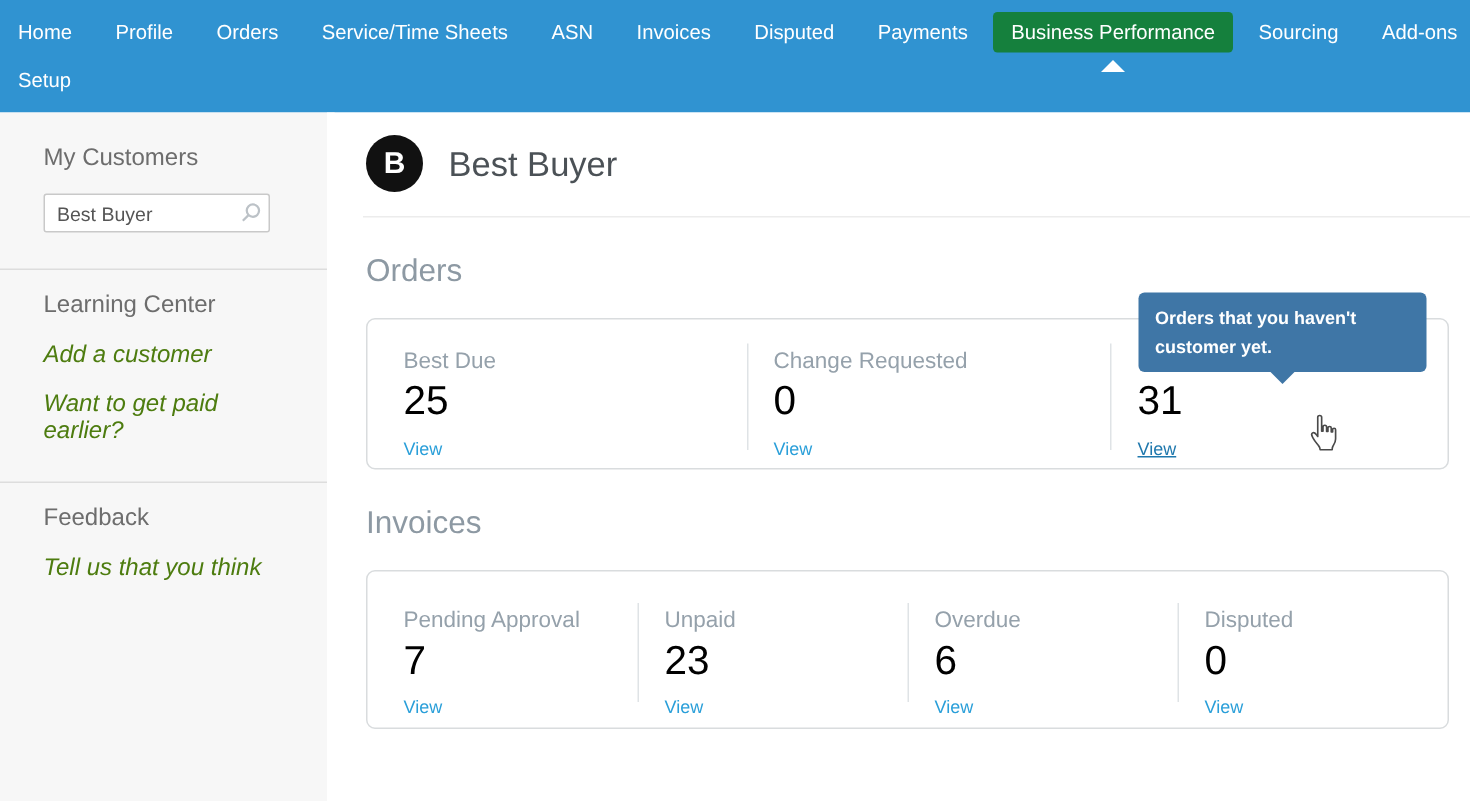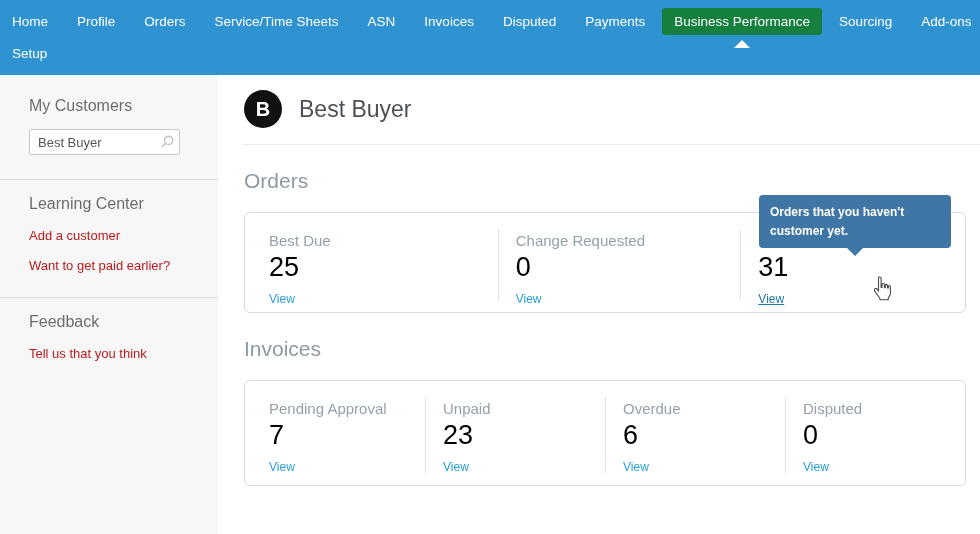--- a/index.html
+++ b/index.html
@@ -24,38 +24,38 @@
   .side-pad { padding-left:29px; padding-right:24px; }
   .side-heading { font-size:16px; color:#6d6d6d; font-weight:400; }
   .h-customers { padding-top:22px; }
   .search-wrap { position:relative; margin-top:14px; width:151px; }
   .search-input { width:151px; height:26px; border:1px solid #c9c9c9; border-radius:2px;
                   background:#fff; font-family:"Liberation Sans",sans-serif;
                   font-size:13px; color:#555; padding:0 26px 0 8px; }
   .search-icon { position:absolute; right:5px; top:5px; cursor:pointer; }
   .side-divider { border-top:1px solid #ddd; margin-top:24px; }
   .h-learning { padding-top:15px; }
-  .side-link { display:block; color:#b91c1c; font-size:13px; text-decoration:none;
-               margin-top:15px; cursor:pointer; }
+  .side-link { display:block; color:#4d7c0f; font-size:16px; text-decoration:none;
+               margin-top:15px; cursor:pointer;font-style:italic; }
   .h-feedback { padding-top:15px; }
 
   
   .main { position:absolute; top:75px; left:218px; width:762px; height:459px; background:#fff; }
   .cust-header { display:flex; align-items:center; gap:17px; padding:15px 0 0 26px; }
   .avatar { width:38px; height:38px; border-radius:50%; background:#111;
             color:#fff; font-size:20px; font-weight:bold; display:flex;
             align-items:center; justify-content:center; }
   .cust-name { font-size:23px; color:#4b5156; }
   .header-divider { border-top:1px solid #ececec; margin:16px 0 0 24px; }
 
   .section-heading { font-size:21px; color:#8d99a3; font-weight:400; margin:24px 0 0 26px; }
   .stat-card { display:flex; border:1px solid #d9dcde; border-radius:6px;
                margin:19px 14px 0 26px; background:#fff; }
   .card-orders { height:101px; }
-  .card-invoices { height:106px; }
+  .card-invoices { height:106px;align-items:center; }
   .stat-col { position:relative; padding:19px 0 0 24px; }
   .stat-col + .stat-col { padding-left:18px; }
   .stat-col + .stat-col::before { content:""; position:absolute; left:0; top:16px;
                bottom:12px; width:1px; background:#dfe3e6; }
   .oc1 { width:35.1%; } .oc2 { width:33.7%; } .oc3 { width:31.2%; }
   .ic { width:25%; }
   .stat-label { font-size:15px; color:#95a1ab; }
   .stat-value { font-size:27px; color:#000000; margin-top:4px; line-height:1.1; }
   .stat-view { display:inline-block; font-size:12px; color:#2a9fd9;
                text-decoration:none; margin-top:9px; cursor:pointer; }

